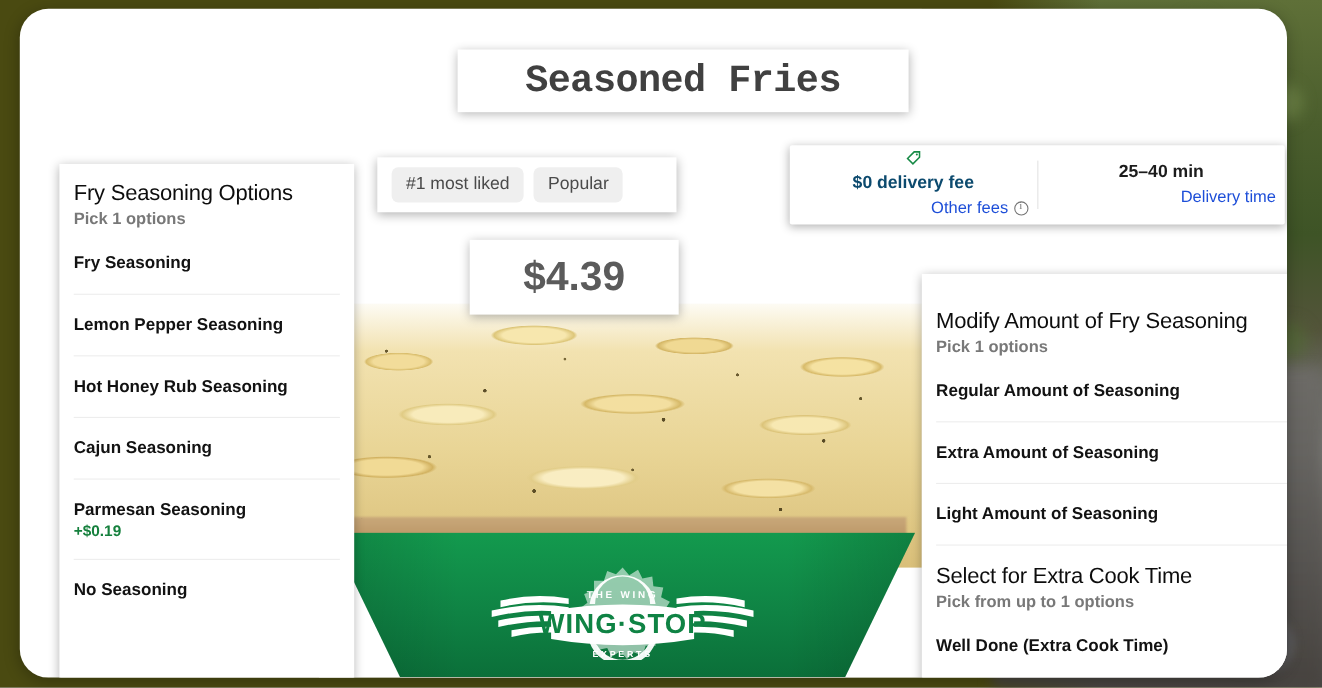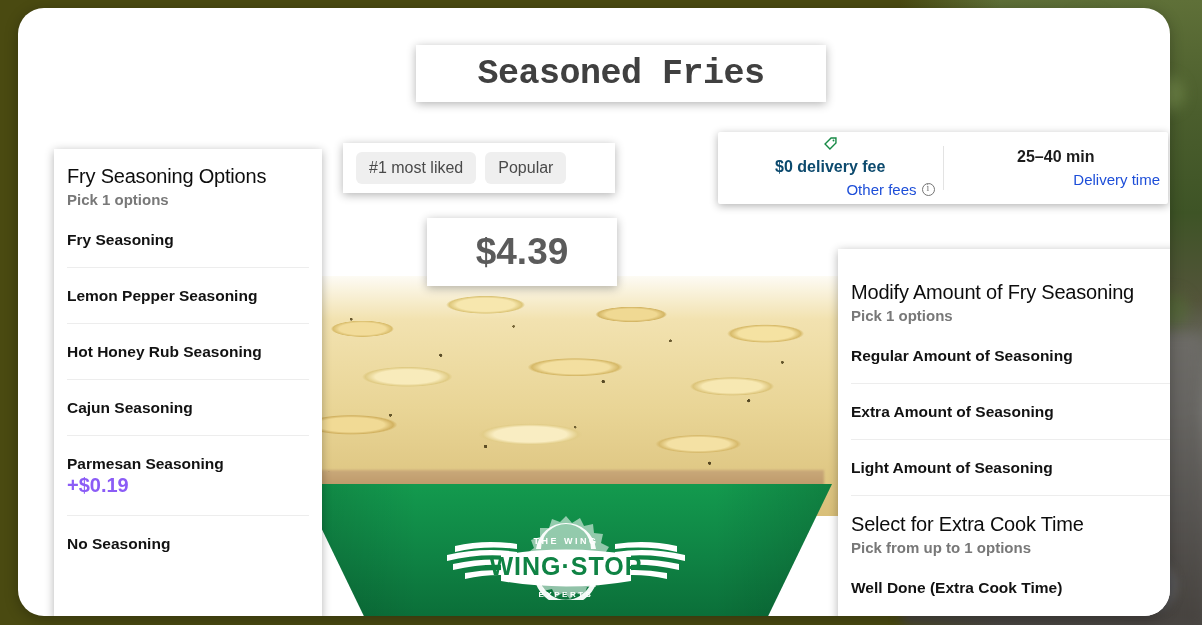--- a/index.html
+++ b/index.html
@@ -172,21 +172,21 @@
     font-size: 20px; font-weight: 400; color: #0d0d0d;
     padding-top: 16px; letter-spacing: -.2px;
   }
   .group-sub { font-size: 15px; color: #787878; margin-top: 3px; font-weight: bold; }
   .opt-row {
     border-top: 1px solid #ededed;
     padding: 19px 0 18px;
     font-size: 15.5px; font-weight: 700; color: #121212;
   }
   .opt-row.first { border-top: none; padding-top: 23px; }
-  .opt-price { font-weight: 700; color: #8b5cf6; font-size: 20px; margin-top: 1px; }
+  .opt-price { font-weight: 700; color: #15803d; font-size: 14px; margin-top: 1px; }
   .group-spacer { height: 14px; border-top: 1px solid #ededed; }
 
   .info-i {
     display: inline-block; width: 13px; height: 13px; border-radius: 50%;
     border: 1.4px solid #757575; position: relative; flex: none;
   }
   .info-i::after {
     content: "i"; position: absolute; left: 0; right: 0; top: -3px;
     text-align: center; font-size: 10px; font-style: normal;
     font-family: "Liberation Serif", serif; color: #757575;

